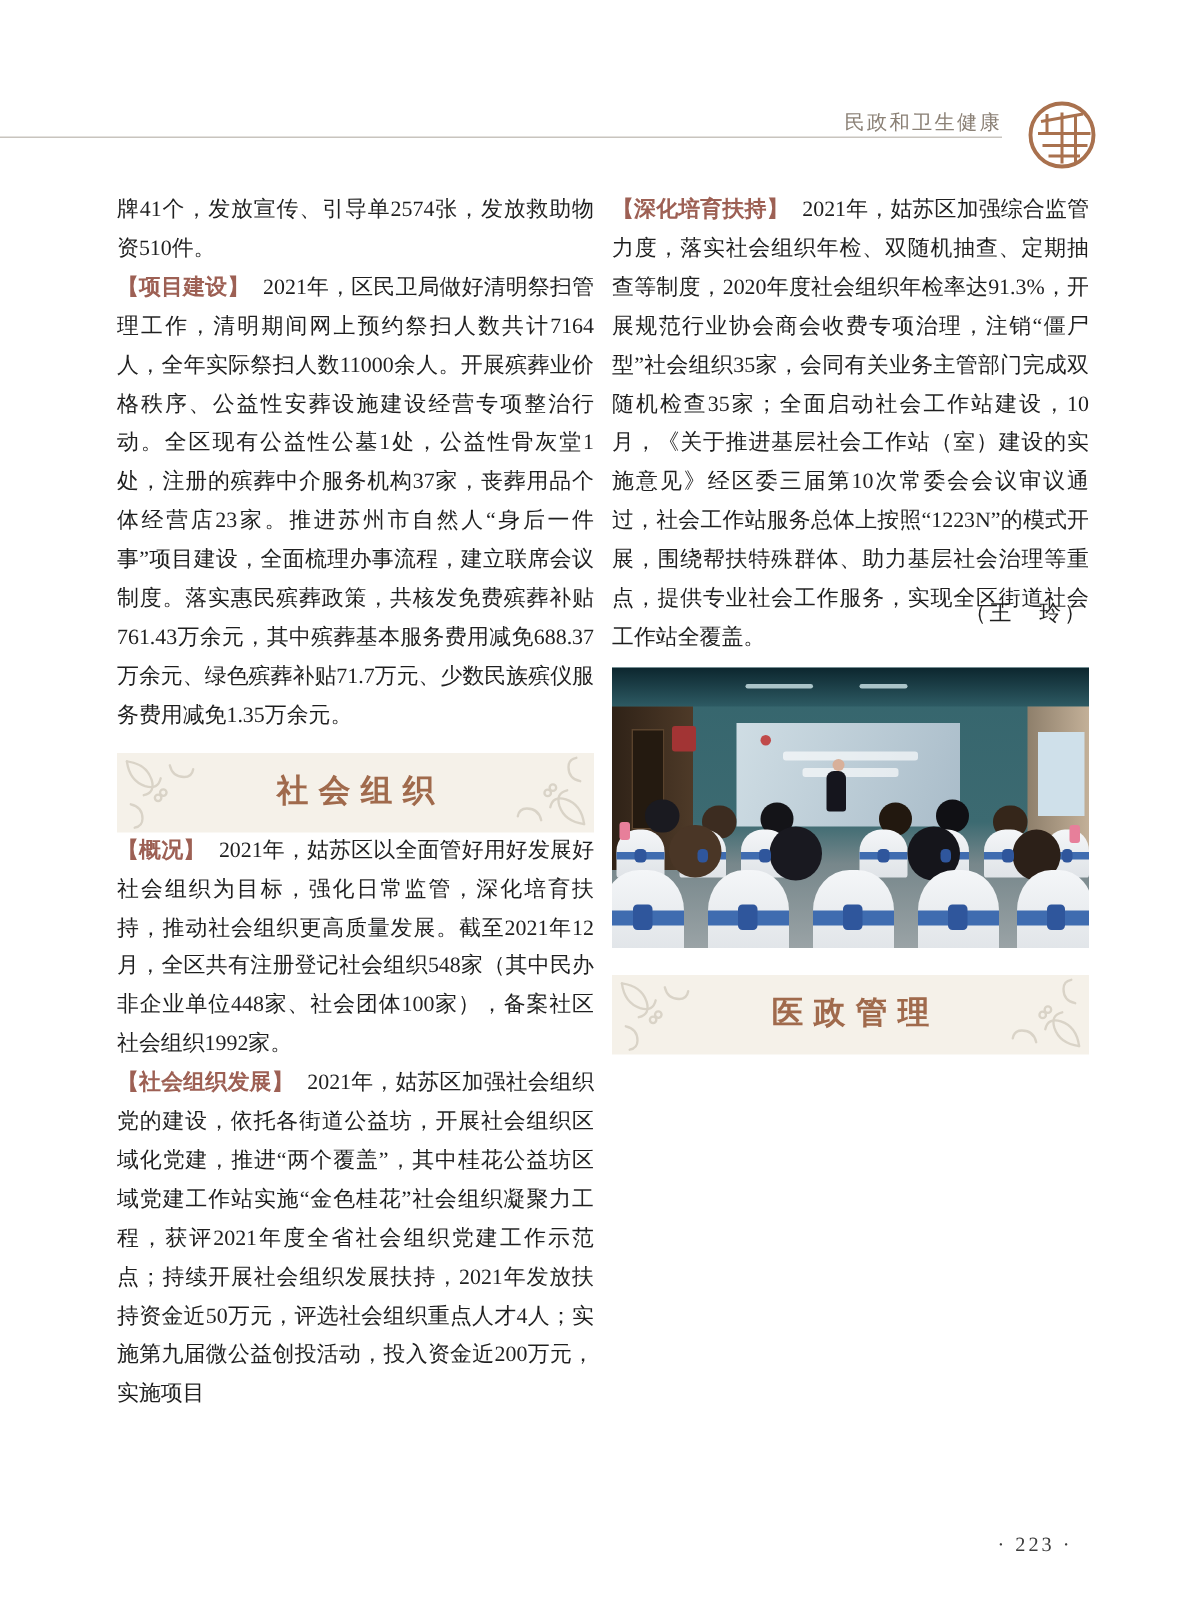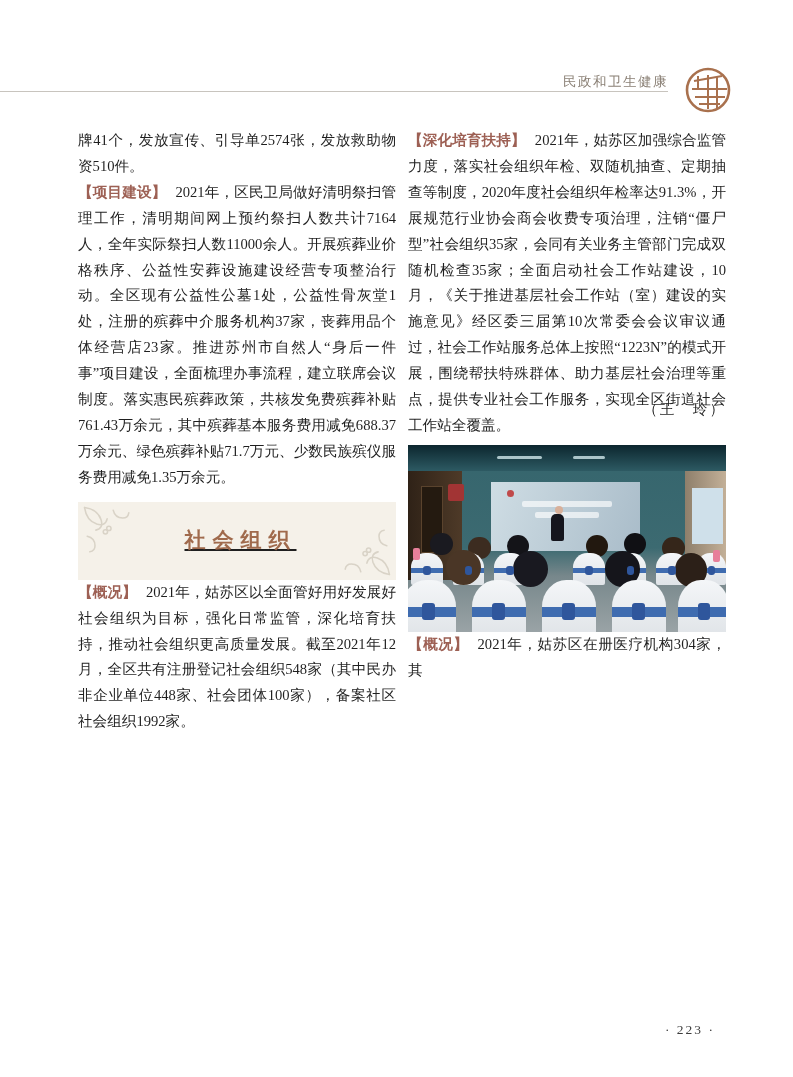--- a/index.html
+++ b/index.html
@@ -44,22 +44,22 @@
   .lc-box{margin-top:11px;}
   .lc-entry2{margin-top:24px;}
   .lc-entry3{margin-top:15px;}
   .rc-entry1{margin-top:29px;}
   .rc-photo{margin-top:6px;}
   .rc-caption{margin-top:10px;}
   .rc-box{margin-top:18px;}
   .rc-entry2{margin-top:26px;}
   
   .section-box{
-    position:relative;height:78px;background:var(--box-bg);
-    display:flex;align-items:center;justify-content:center;text-decoration:underline;
+    position:relative;height:53px;background:var(--box-bg);
+    display:flex;align-items:center;justify-content:center;
   }
   .section-box .title{
     color:var(--accent-brown);font-size:21px;letter-spacing:7px;
     font-weight:600;text-indent:7px;
   }
   .corner{position:absolute;width:52px;height:52px;pointer-events:none;}
   .corner.tl{top:3px;left:4px;}
   .corner.br{right:4px;bottom:3px;transform:rotate(180deg);}
   
   .photo{
@@ -145,20 +145,23 @@
           <circle cx="31" cy="27" r="2.5"></circle>
         <path d="M6 36 q 9 2 9 11 q 0 6 -6 7"></path>
         <path d="M36 6 q 2 9 11 9 q 6 0 7 -6"></path>
       </svg>
     </div>
 
     <p class="para lc-entry2">
       <span class="entry-label">【概况】</span><span>2021年，姑苏区以全面管好用好发展好社会组织为目标，强化日常监管，深化培育扶持，推动社会组织更高质量发展。截至2021年12月，全区共有注册登记社会组织548家（其中民办非企业单位448家、社会团体100家），备案社区社会组织1992家。</span>
     </p>
 
+    <p class="para lc-entry3">
+      <span class="entry-label">【社会组织发展】</span><span>2021年，姑苏区加强社会组织党的建设，依托各街道公益坊，开展社会组织区域化党建，推进“两个覆盖”，其中桂花公益坊区域党建工作站实施“金色桂花”社会组织凝聚力工程，获评2021年度全省社会组织党建工作示范点；持续开展社会组织发展扶持，2021年发放扶持资金近50万元，评选社会组织重点人才4人；实施第九届微公益创投活动，投入资金近200万元，实施项目</span>
+    </p>
   </div>
 
   <div class="col col-right">
 
 
     <p class="para rel rc-entry1">
       <span class="entry-label">【深化培育扶持】</span><span>2021年，姑苏区加强综合监管力度，落实社会组织年检、双随机抽查、定期抽查等制度，2020年度社会组织年检率达91.3%，开展规范行业协会商会收费专项治理，注销“僵尸型”社会组织35家，会同有关业务主管部门完成双随机检查35家；全面启动社会工作站建设，10月，《关于推进基层社会工作站（室）建设的实施意见》经区委三届第10次常委会会议审议通过，社会工作站服务总体上按照“1223N”的模式开展，围绕帮扶特殊群体、助力基层社会治理等重点，提供专业社会工作服务，实现全区街道社会工作站全覆盖。</span>
       <span class="byline">（王　玲）</span>
     </p>
 
@@ -202,20 +205,36 @@
       <i class="chair" style="left:20%;top:72%;width:17%;height:32%;"></i>
       <i class="chair" style="left:42%;top:72%;width:17%;height:32%;"></i>
       <i class="chair" style="left:64%;top:72%;width:17%;height:32%;"></i>
       <i class="chair" style="left:85%;top:72%;width:16%;height:32%;"></i>
 
       <i class="ph-cup" style="left:1.5%;top:55%;"></i>
       <i class="ph-cup" style="right:2%;top:56%;"></i>
     </div>
 
 
-
-    <p class="para rc-entry2">
-      <span class="entry-label">【概况】</span><span>2021年，姑苏区在册医疗机构304家，其</span>
-    </p>
+    <div class="section-box rc-box">
+      <svg class="corner tl" viewBox="0 0 60 60" fill="none" stroke="#d9d3c7" stroke-width="1.8" stroke-linecap="round">
+        <path d="M3 3 q 15 2 19 14 q 3 10 -6 12"></path>
+        <path d="M3 3 q 2 15 14 19 q 10 3 12 -6"></path>
+        <circle cx="27" cy="31" r="2.5"></circle>
+          <circle cx="31" cy="27" r="2.5"></circle>
+        <path d="M6 36 q 9 2 9 11 q 0 6 -6 7"></path>
+        <path d="M36 6 q 2 9 11 9 q 6 0 7 -6"></path>
+      </svg>
+      <span class="title">医政管理</span>
+      <svg class="corner br" viewBox="0 0 60 60" fill="none" stroke="#d9d3c7" stroke-width="1.8" stroke-linecap="round">
+        <path d="M3 3 q 15 2 19 14 q 3 10 -6 12"></path>
+        <path d="M3 3 q 2 15 14 19 q 10 3 12 -6"></path>
+        <circle cx="27" cy="31" r="2.5"></circle>
+          <circle cx="31" cy="27" r="2.5"></circle>
+        <path d="M6 36 q 9 2 9 11 q 0 6 -6 7"></path>
+        <path d="M36 6 q 2 9 11 9 q 6 0 7 -6"></path>
+      </svg>
+    </div>
+
   </div>
 
   <div class="folio">· 223 ·</div>
 </div>
 
 </body></html>

